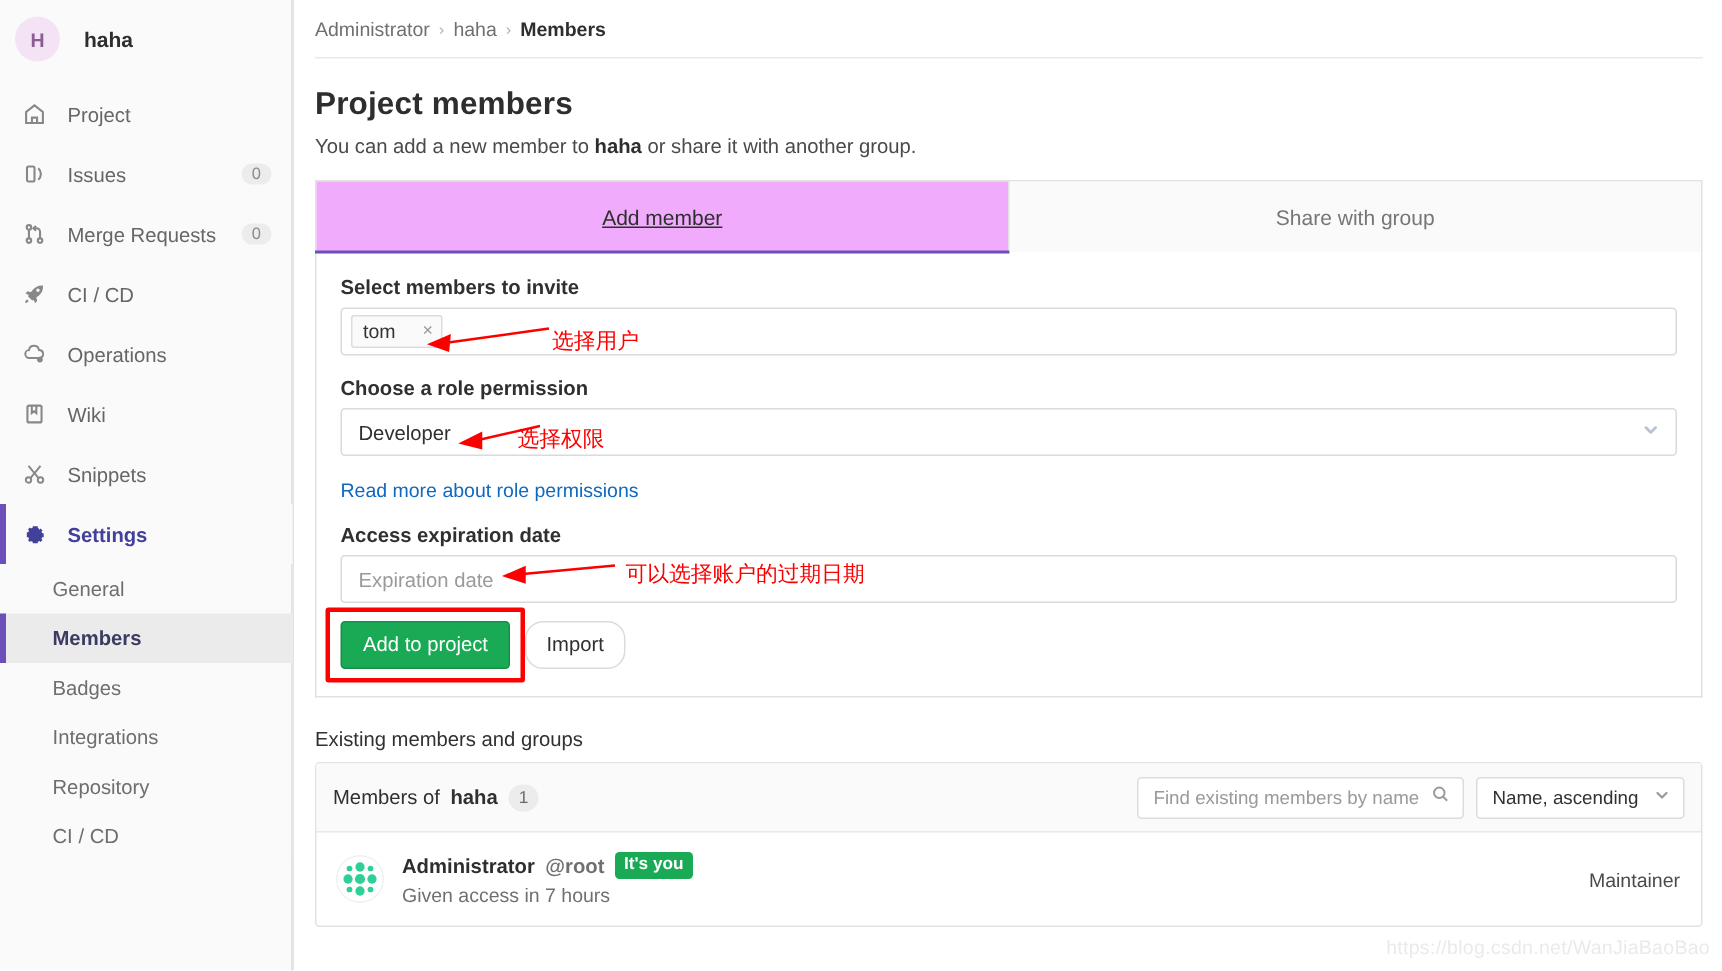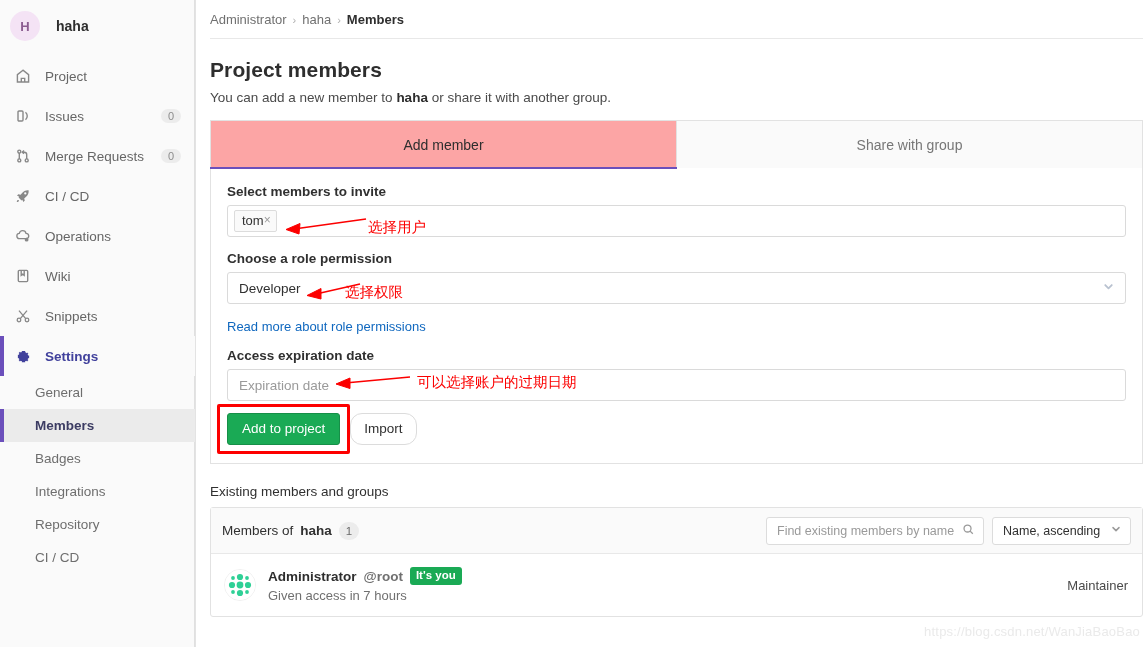--- a/index.html
+++ b/index.html
@@ -77,21 +77,21 @@
   .sub-item.active {
     background: #ebebeb; color: #3c3c63; font-weight: 600;
   }
   .sub-item.active::before {
     content: ""; position: absolute; left: 0; top: 0; bottom: 0; width: 4px; background: #6b4fbb;
   }
 
   
   .main {
     flex: 1; height: 647px; position: relative; background: #fff;
-    padding: 0 0 0 0;
+    padding: 0 8px 0 0;
     overflow: hidden;
   }
   .breadcrumb {
     padding: 12px 20px 0 14px;
     font-size: 13px; color: #707070;
     display: flex; align-items: center; gap: 6px;
   }
   .breadcrumb .crumb { color: #707070; }
   .breadcrumb .crumb.last { color: #2e2e2e; font-weight: 600; }
   .breadcrumb .sep { color: #b0b0b0; font-size: 11px; }
@@ -114,22 +114,23 @@
     border: 1px solid #e2e2e2; border-bottom: none;
     height: 48px;
     background: #fafafa;
   }
   .tab {
     flex: 1; display: flex; align-items: center; justify-content: center;
     font-size: 14px; color: #767676; cursor: pointer; position: relative;
     background: #fafafa;
   }
   .tab.active {
-    background: #fca5a5; color: #2e2e2e;
+    background: #f0abfc; color: #2e2e2e;
     border-right: 1px solid #e2e2e2;
+    text-decoration: underline;
   }
   .tab.active::after {
     content: ""; position: absolute; left: -1px; right: -1px; bottom: -1px; height: 2px;
     background: #6b4fbb;
   }
   .tab-panel {
     border: 1px solid #e2e2e2; border-top: none;
     padding: 16px 16px 18px 16px;
     background: #fff;
   }
@@ -137,21 +138,21 @@
     font-size: 13.5px; color: #303030; font-weight: 700; margin-bottom: 6px;
   }
   .token-box {
     border: 1px solid #dadada; border-radius: 3px;
     height: 32px; display: flex; align-items: center; padding: 0 6px;
     background: #fff;
   }
   .token {
     background: #fafafa; border: 1px solid #dcdcdc; border-radius: 2px;
     font-size: 13px; color: #333;
-    padding: 2px 5px 3px 7px; display: inline-flex; align-items: center; gap: 0;
+    padding: 2px 5px 3px 7px; display: inline-flex; align-items: center; gap: 18px;
     line-height: 1.2;
   }
   .token .x { color: #9b9b9b; font-size: 12px; cursor: pointer; }
   .sel-box {
     border: 1px solid #dadada; border-radius: 3px;
     height: 32px; display: flex; align-items: center;
     padding: 0 10px 0 11px; font-size: 13.5px; color: #303030;
     background: #fff; justify-content: space-between;
   }
   .sel-box .chev { color: #b9c2d0; }

